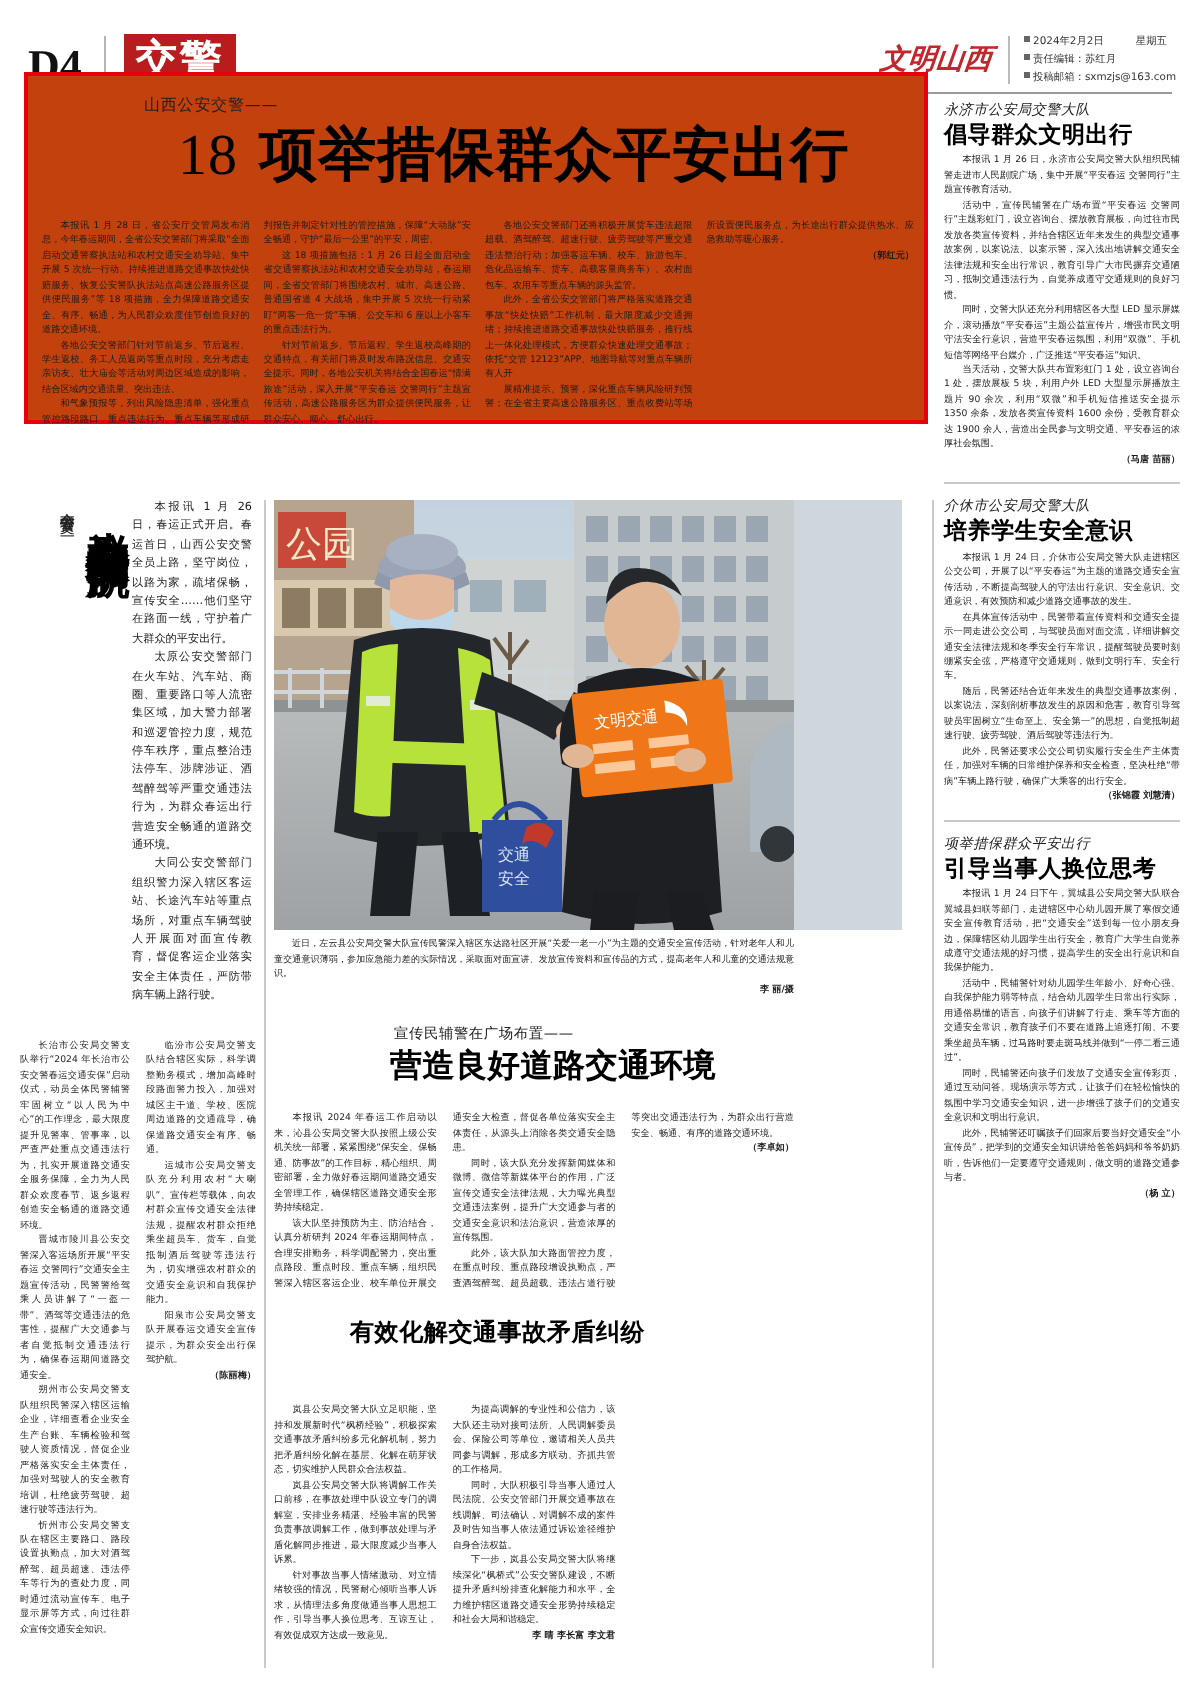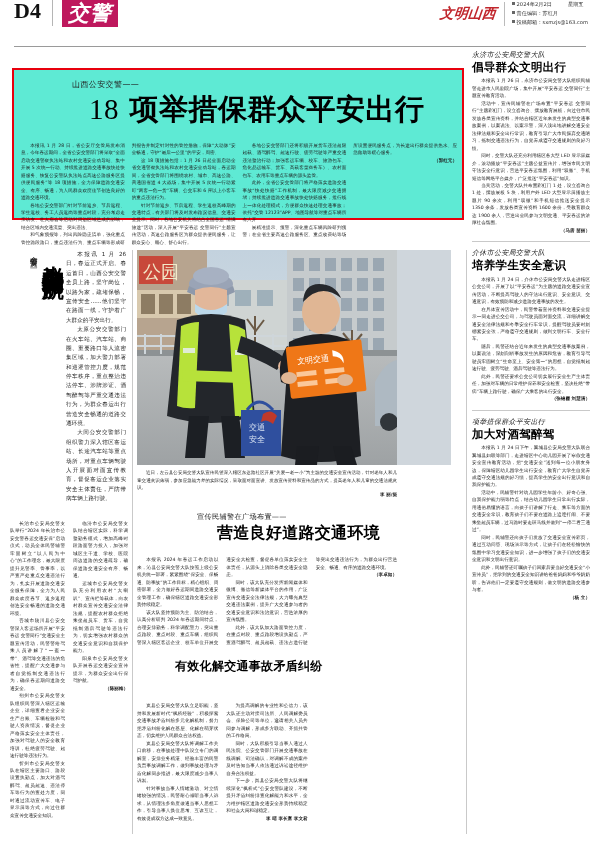--- a/index.html
+++ b/index.html
@@ -7,21 +7,21 @@
     width:600px;height:849px;
     background:#ffffff;
     font-family:"Liberation Serif","DejaVu Serif",serif;
     color:#1a1a1a;
     overflow:hidden;
     position:relative;
   }
   
   .masthead{
     position:absolute;left:0;top:0;width:600px;height:44px;
-    display:flex;align-items:flex-start;
+    display:flex;align-items:flex-end;
   }
   .mh-pageno{
     font-family:"Liberation Serif",serif;
     font-weight:bold;font-size:22px;letter-spacing:0px;
     color:#111;margin-left:14px;line-height:1;
   }
   .mh-sep{
     width:1px;height:26px;background:#b5b5b5;margin:0 9px 0 11px;
   }
   .mh-section{
@@ -45,23 +45,23 @@
     font-family:"DejaVu Sans","Liberation Sans",sans-serif;}
   .mh-meta div{white-space:nowrap;}
   .mh-meta .sq{display:inline-block;width:3px;height:3px;background:#666;margin-right:2px;vertical-align:1px;}
   .mh-meta .wk{margin-left:16px;}
   .mh-rule{
     position:absolute;left:14px;top:46px;width:572px;height:1px;background:#9a9a9a;
   }
 
   
   .leadbox{
-    position:absolute;left:12px;top:68px;width:452px;height:152px;
+    position:absolute;left:12px;top:36px;width:452px;height:176px;
     border:2.4px solid #e8000d;box-sizing:border-box;
-    background:#5eead4;
+    background:#c2410c;
   }
   .lead-kicker{
     font-family:"DejaVu Sans","Liberation Sans",sans-serif;
     font-size:8px;color:#222;margin:9px 0 0 58px;letter-spacing:.4px;
   }
   .lead-title{
     font-family:"DejaVu Sans","Liberation Sans",sans-serif;
     font-weight:bold;font-size:29px;color:#000;
     margin:3px 0 0 75px;letter-spacing:.5px;line-height:1.12;
     white-space:nowrap;
@@ -127,21 +127,21 @@
     font-size:7.2px;color:#222;letter-spacing:.3px;
   }
   .hl-title{
     font-family:"DejaVu Sans","Liberation Sans",sans-serif;
     font-weight:bold;color:#000;line-height:1.15;letter-spacing:.3px;
   }
 
   
   .mid1-head{position:absolute;left:137px;top:512px;width:260px;}
   .mid1-head .hl-kicker{margin-left:60px;}
-  .mid1-head .hl-title{font-size:16px;margin-left:80px;margin-top:2px;white-space:nowrap;}
+  .mid1-head .hl-title{font-size:16px;margin-left:58px;margin-top:2px;white-space:nowrap;}
   .mid1-body{
     position:absolute;left:137px;top:556px;width:260px;height:96px;
     column-count:3;column-gap:8px;column-fill:auto;
     font-size:4.6px;line-height:1.64;text-align:justify;color:#1c1c1c;
     font-family:"DejaVu Sans","Liberation Sans",sans-serif;
   }
   .mid1-body p{margin:0;text-indent:2em;}
 
   
   .mid2-head{position:absolute;left:137px;top:658px;width:260px;}
@@ -179,21 +179,21 @@
 
   
   .col-rule{position:absolute;top:250px;width:1px;background:#c9c9c9;}
 </style>
 </head>
 <body>
 
 <div class="masthead">
   <div class="mh-pageno">D4</div>
   <div class="mh-sep"></div>
-  <div class="mh-section" style="background: #be185d; font-style: italic;">交警</div>
+  <div class="mh-section" style="background: #b91c1c;">交警</div>
   <div class="mh-right">
     <div class="mh-brand" style="color: rgb(193, 39, 45);">文明山西</div>
     <div class="mh-vr"></div>
     <div class="mh-meta">
       <div><span class="sq"></span><span>2024年2月2日</span><span class="wk">星期五</span></div>
       <div><span class="sq"></span><span>责任编辑：苏红月</span></div>
       <div><span class="sq"></span><span>投稿邮箱：sxmzjs@163.com</span></div>
     </div>
   </div>
 </div>
@@ -422,21 +422,21 @@
         <p>本报讯 1 月 24 日，介休市公安局交警大队走进辖区公交公司，开展了以“平安春运”为主题的道路交通安全宣传活动，不断提高驾驶人的守法出行意识、安全意识、交通意识，有效预防和减少道路交通事故的发生。</p>
         <p>在具体宣传活动中，民警带着宣传资料和交通安全提示一同走进公交公司，与驾驶员面对面交流，详细讲解交通安全法律法规和冬季安全行车常识，提醒驾驶员要时刻绷紧安全弦，严格遵守交通规则，做到文明行车、安全行车。</p>
         <p>随后，民警还结合近年来发生的典型交通事故案例，以案说法，深刻剖析事故发生的原因和危害，教育引导驾驶员牢固树立“生命至上、安全第一”的思想，自觉抵制超速行驶、疲劳驾驶、酒后驾驶等违法行为。</p>
         <p>此外，民警还要求公交公司切实履行安全生产主体责任，加强对车辆的日常维护保养和安全检查，坚决杜绝“带病”车辆上路行驶，确保广大乘客的出行安全。</p>
         <p class="byline">（张锦霞 刘慧清）</p>
       </div>
     </div>
     <div class="rdiv"></div>
     <div class="rstory">
       <div class="hl-kicker">项举措保群众平安出行</div>
-      <div class="hl-title">加大对酒驾醉驾</div>
+      <div class="hl-title">引导当事人换位思考</div>
       <div class="rbody">
         <p>本报讯 1 月 24 日下午，翼城县公安局交警大队联合翼城县妇联等部门，走进辖区中心幼儿园开展了寒假交通安全宣传教育活动，把“交通安全”送到每一位小朋友身边，保障辖区幼儿园学生出行安全，教育广大学生自觉养成遵守交通法规的好习惯，提高学生的安全出行意识和自我保护能力。</p>
         <p>活动中，民辅警针对幼儿园学生年龄小、好奇心强、自我保护能力弱等特点，结合幼儿园学生日常出行实际，用通俗易懂的语言，向孩子们讲解了行走、乘车等方面的交通安全常识，教育孩子们不要在道路上追逐打闹、不要乘坐超员车辆，过马路时要走斑马线并做到“一停二看三通过”。</p>
         <p>同时，民辅警还向孩子们发放了交通安全宣传彩页，通过互动问答、现场演示等方式，让孩子们在轻松愉快的氛围中学习交通安全知识，进一步增强了孩子们的交通安全意识和文明出行意识。</p>
         <p>此外，民辅警还叮嘱孩子们回家后要当好交通安全“小宣传员”，把学到的交通安全知识讲给爸爸妈妈和爷爷奶奶听，告诉他们一定要遵守交通规则，做文明的道路交通参与者。</p>
         <p class="byline">（杨 立）</p>
       </div>
     </div>
   </div>
 </div>

